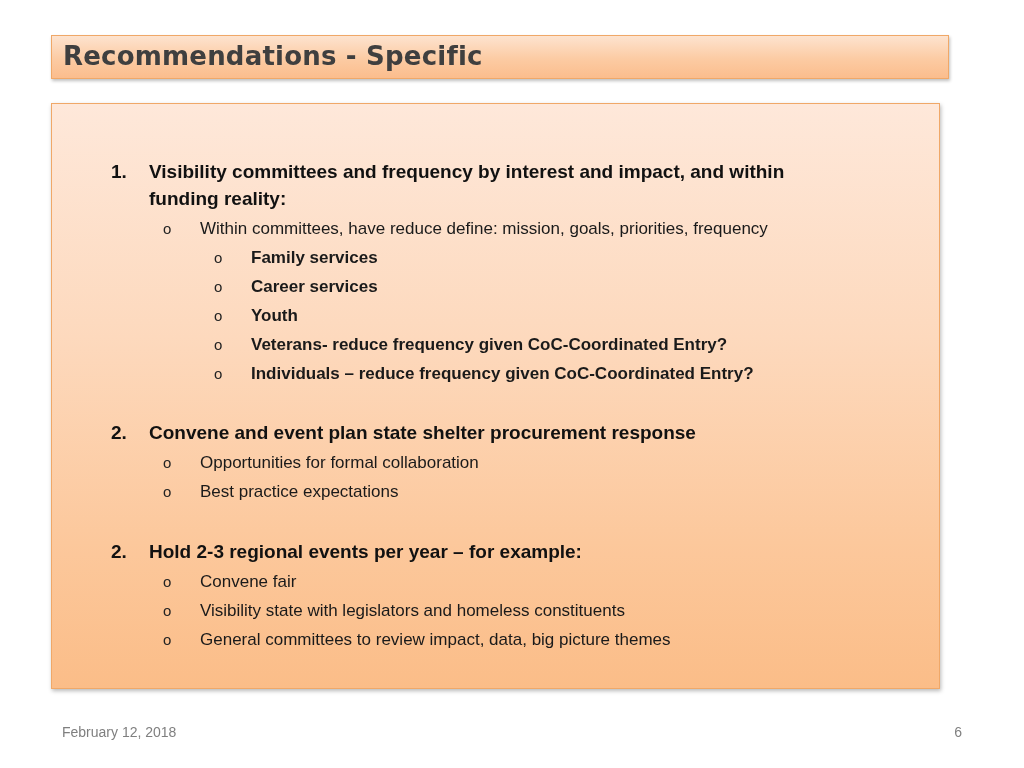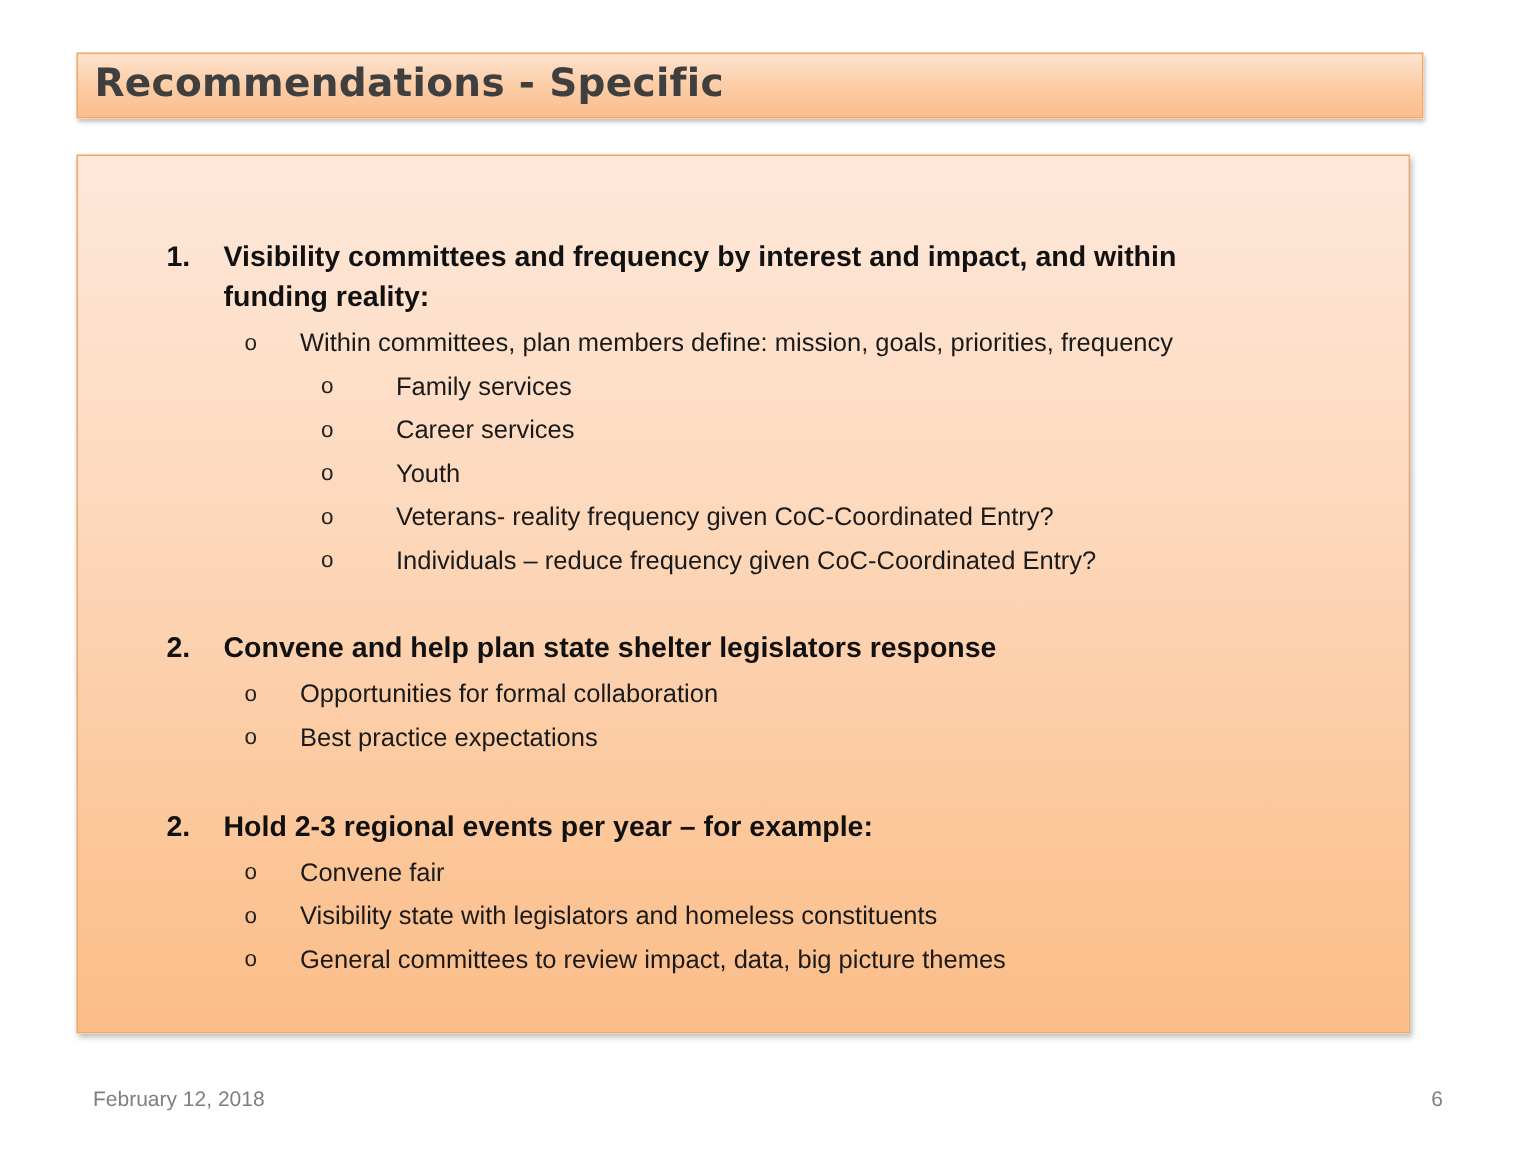--- a/index.html
+++ b/index.html
@@ -85,21 +85,21 @@
     }
     .bullet .mark {
       position: absolute;
       top: 0;
       font-size: 15px;
       color: #222;
     }
     .lvl1 .mark { left: 111px; }
     .lvl1 .btext { position: absolute; left: 148px; }
     .lvl2 .mark { left: 162px; }
-    .lvl2 .btext { position: absolute; left: 212px; }
+    .lvl2 .btext { position: absolute; left: 199px; font-weight: bold; }
     .footer-date {
       position: absolute;
       left: 62px;
       top: 724px;
       font-family: "Liberation Sans", sans-serif;
       font-size: 14px;
       color: #7f7f7f;
     }
     .footer-page {
       position: absolute;
@@ -121,48 +121,48 @@
 
   <div class="content-box">
 
     <div class="section" style="top:54px;">
       <div class="heading">
         <span class="num">1.</span>
         <span class="htext">Visibility committees and frequency by interest and impact, and within funding reality:</span>
       </div>
       <div class="bullet lvl1" style="margin-top:2px;">
         <span class="mark">o</span>
-        <span class="btext">Within committees, plan members define: mission, goals, priorities, frequency</span>
+        <span class="btext">Within committees, have reduce define: mission, goals, priorities, frequency</span>
       </div>
       <div class="bullet lvl2">
         <span class="mark">o</span>
         <span class="btext">Family services</span>
       </div>
       <div class="bullet lvl2">
         <span class="mark">o</span>
         <span class="btext">Career services</span>
       </div>
       <div class="bullet lvl2">
         <span class="mark">o</span>
         <span class="btext">Youth</span>
       </div>
       <div class="bullet lvl2">
         <span class="mark">o</span>
-        <span class="btext">Veterans- reality frequency given CoC-Coordinated Entry?</span>
+        <span class="btext">Veterans- reduce frequency given CoC-Coordinated Entry?</span>
       </div>
       <div class="bullet lvl2">
         <span class="mark">o</span>
         <span class="btext">Individuals – reduce frequency given CoC-Coordinated Entry?</span>
       </div>
     </div>
 
     <div class="section" style="top:315px;">
       <div class="heading">
         <span class="num">2.</span>
-        <span class="htext">Convene and help plan state shelter legislators response</span>
+        <span class="htext">Convene and event plan state shelter procurement response</span>
       </div>
       <div class="bullet lvl1" style="margin-top:2px;">
         <span class="mark">o</span>
         <span class="btext">Opportunities for formal collaboration</span>
       </div>
       <div class="bullet lvl1">
         <span class="mark">o</span>
         <span class="btext">Best practice expectations</span>
       </div>
     </div>

